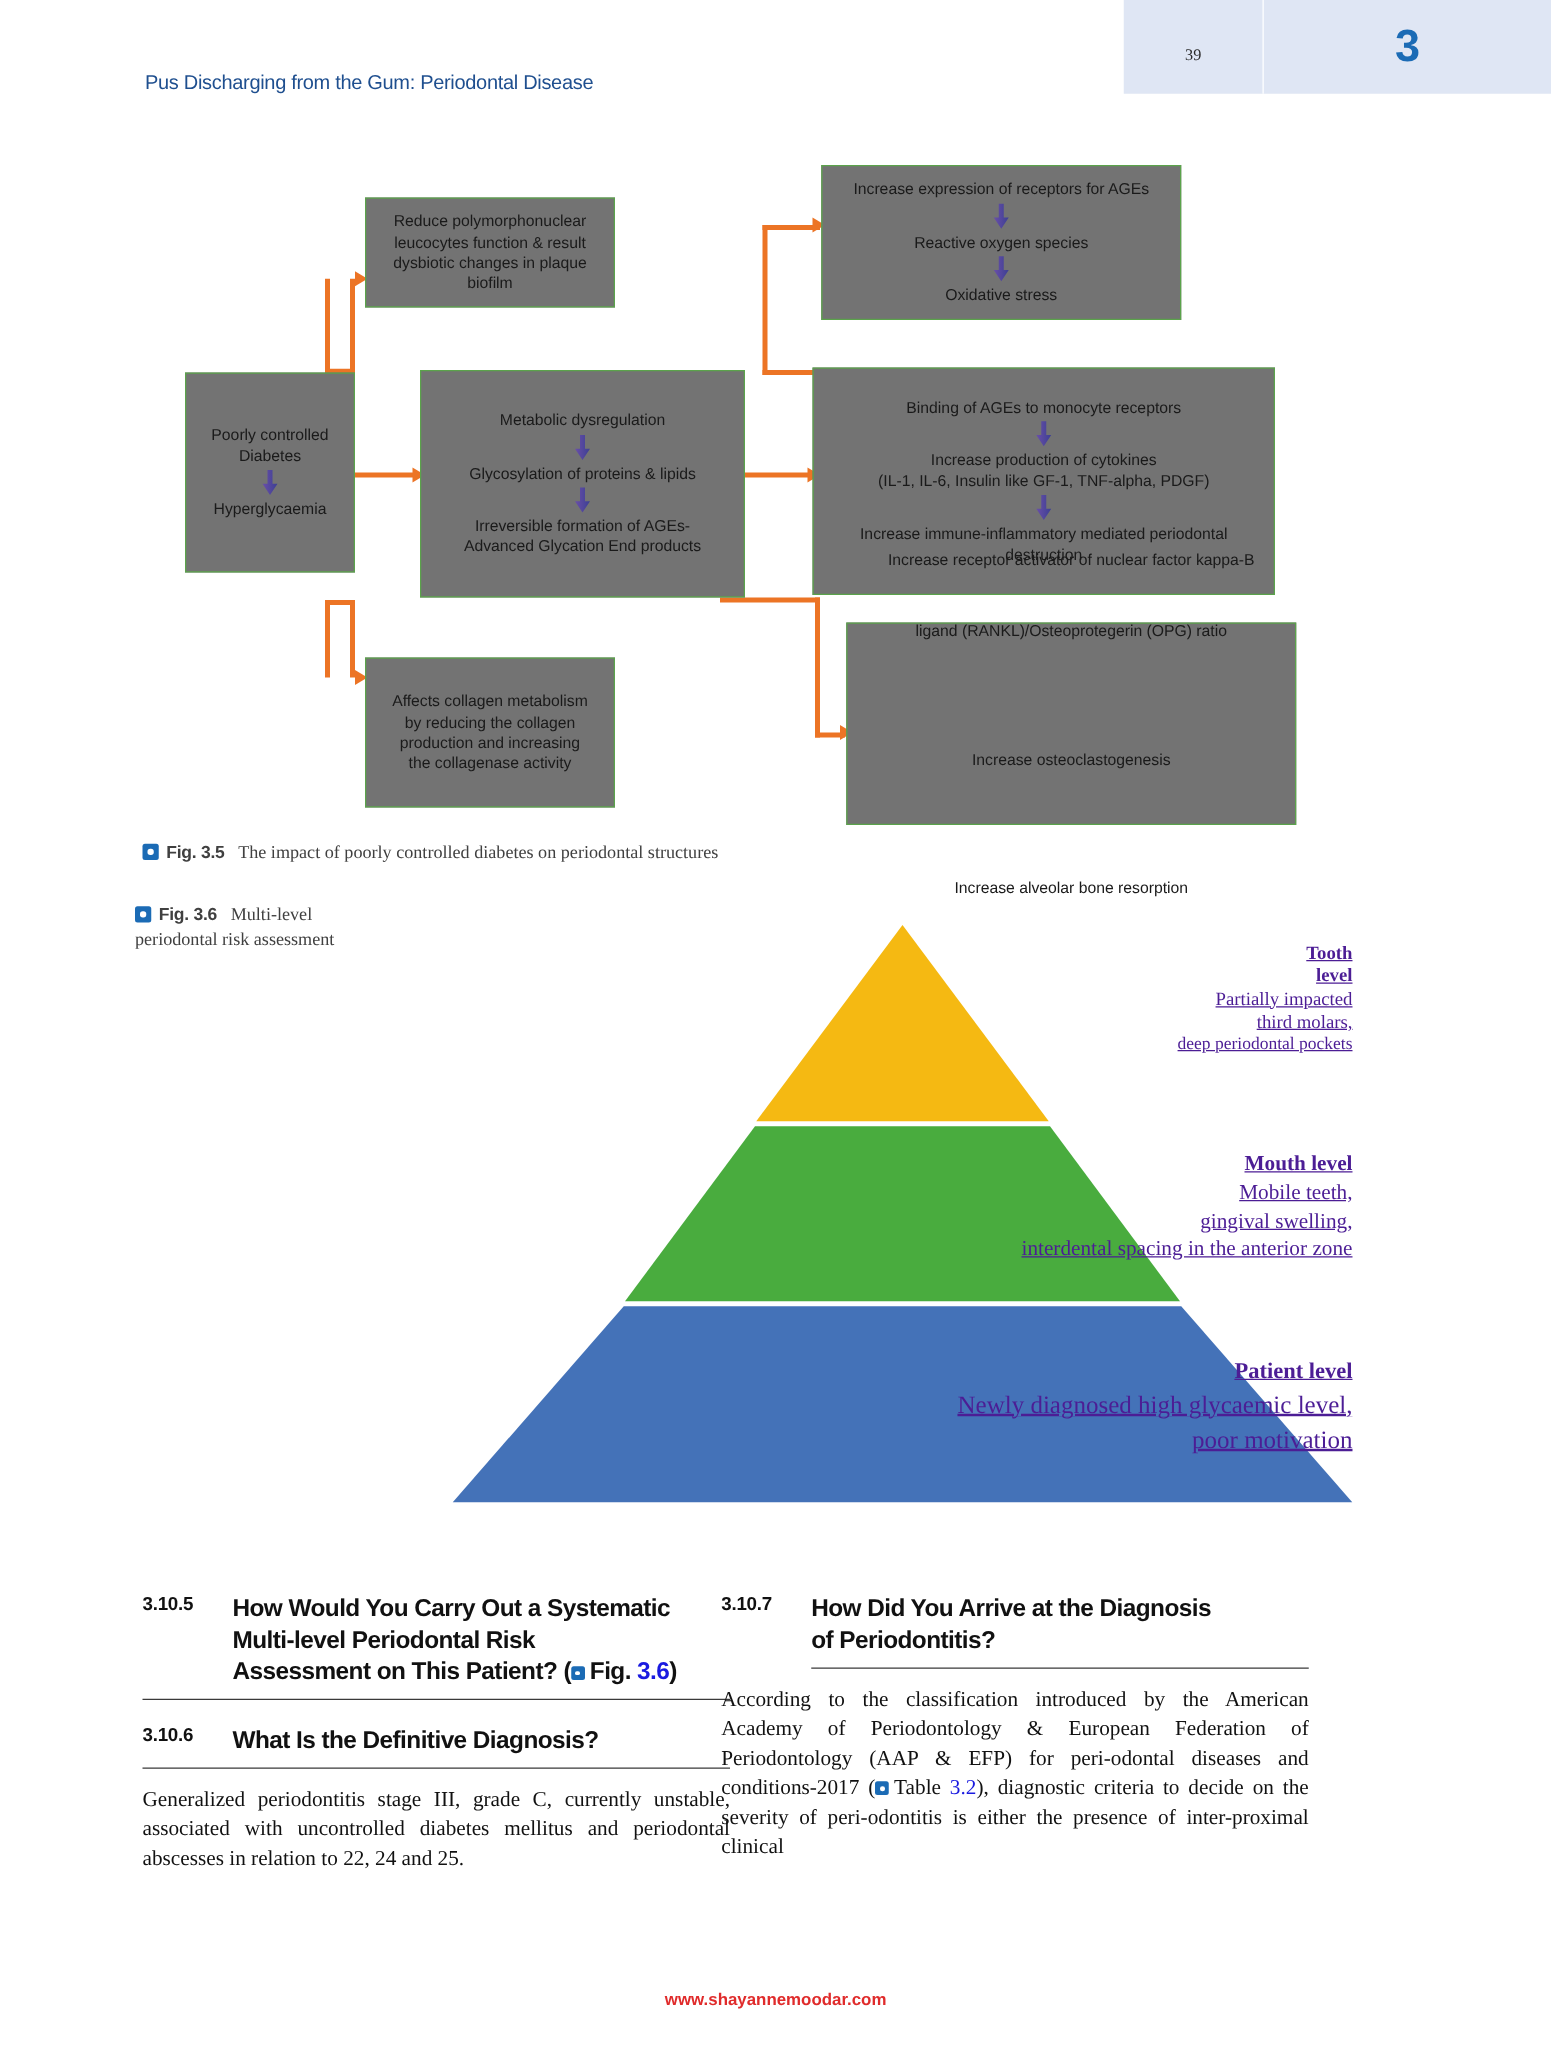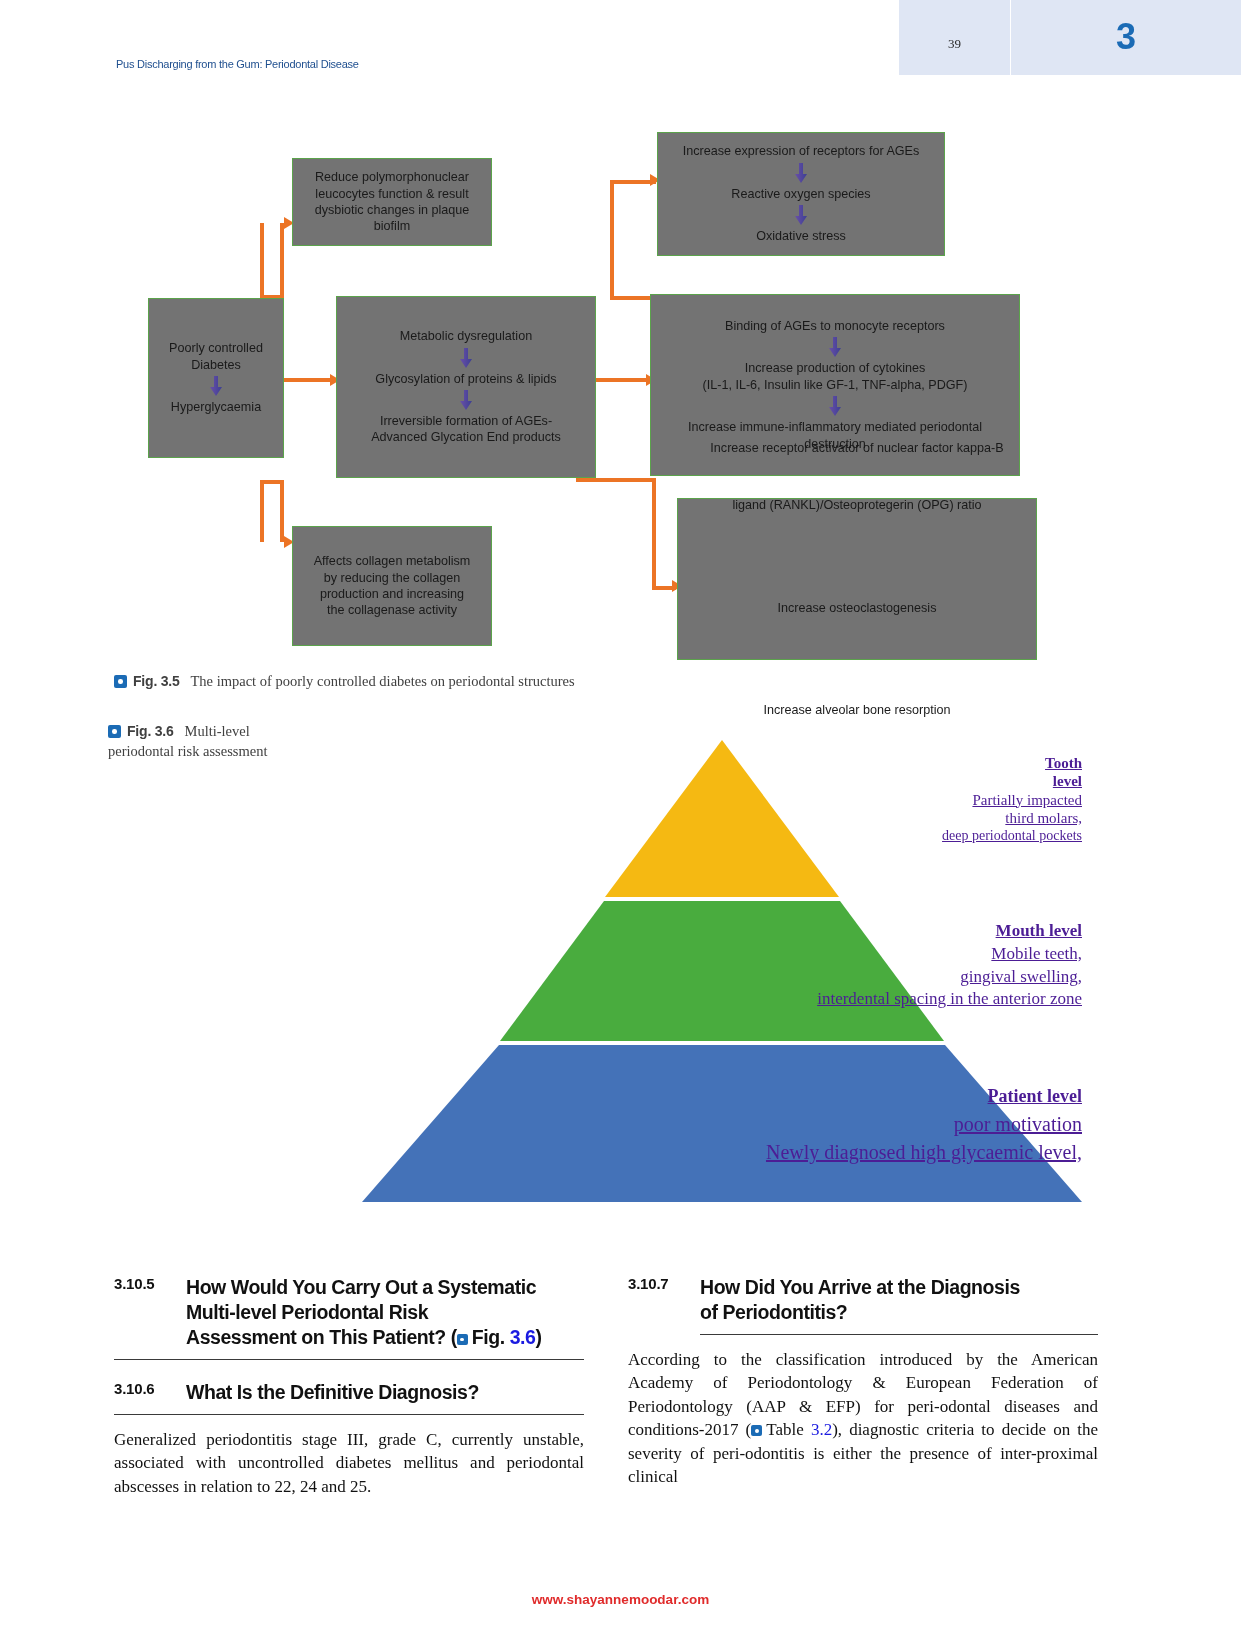--- a/index.html
+++ b/index.html
@@ -12,21 +12,21 @@
 
   
   .hdr-band{position:absolute;top:0;left:899px;width:342px;height:75px;background:#dfe6f4;}
   .hdr-divider{position:absolute;top:0;left:1010px;width:1px;height:75px;background:#ffffff;}
   .hdr-pagenum{position:absolute;top:36px;left:899px;width:111px;text-align:center;
     font-family:"Liberation Serif",serif;font-size:13px;color:#2a2a2a;}
   .hdr-chapnum{position:absolute;top:16px;left:1010px;width:231px;text-align:center;
     font-family:"Liberation Sans",sans-serif;font-weight:bold;font-size:36px;color:#1b6bb5;
     letter-spacing:-1px;}
   .running-head{position:absolute;top:58px;left:116px;font-family:"Liberation Sans",sans-serif;
-    font-size:11px;color:#1f4f8f;letter-spacing:-0.25px;white-space:nowrap;}
+    font-size:16px;color:#1f4f8f;letter-spacing:-0.25px;white-space:nowrap;}
 
   
   .fig35{position:absolute;left:116px;top:110px;width:1010px;height:560px;}
   .fbox{position:absolute;border:1.6px solid #5ba34b;background:#737373;box-sizing:border-box;
     display:flex;flex-direction:column;align-items:center;justify-content:center;
     font-family:"Liberation Sans",sans-serif;font-size:12.6px;color:#1a1a1a;text-align:center;
     line-height:1.30;padding:4px 6px;}
   .fbox .ln{display:block;}
   .arw{display:block;width:14px;height:22px;margin:2px auto;}
 
@@ -48,21 +48,21 @@
   
   .pyr{position:absolute;left:362px;top:740px;width:720px;height:462px;}
   .pyr svg{position:absolute;left:0;top:0;}
   .pl{position:absolute;width:100%;text-align:right;color:#4c1d95;
       font-family:"Liberation Serif",serif;line-height:1.22;text-decoration:underline;}
   .pl .hd{font-weight:bold;}
 
   
   .col{position:absolute;width:470px;}
   .col-l{left:114px;top:1255px;}
-  .col-r{left:628px;top:1255px;}
+  .col-r{left:577px;top:1255px;}
   .sec{display:flex;align-items:flex-start;font-family:"Liberation Sans",sans-serif;margin-top:20px;}
   .sec .num{font-size:15px;font-weight:600;color:#111;width:72px;flex:0 0 72px;letter-spacing:-0.2px;}
   .sec .ttl{font-size:19.5px;font-weight:bold;color:#111;line-height:1.28;letter-spacing:-0.45px;}
   .rule{border-top:1px solid #3a3a3a;margin:9px 0 13px 0;}
   .para{font-family:"Liberation Serif",serif;font-size:17px;color:#111;line-height:1.38;
     text-align:justify;}
   .blue{color:#1a1ae0;}
 
   .footer{position:absolute;left:0;top:1592px;width:100%;text-align:center;
     font-family:"Liberation Sans",sans-serif;font-size:13.5px;font-weight:bold;color:#e02b2b;}
@@ -217,22 +217,22 @@
 
     <div class="pl" style="top:180px;font-size:17px;line-height:1.34;">
       <div class="hd">Mouth level</div>
       <div>Mobile teeth,</div>
       <div>gingival swelling,</div>
       <div>interdental spacing in the anterior zone</div>
     </div>
 
     <div class="pl" style="top:344px;font-size:20px;line-height:1.42;">
       <div class="hd" style="font-size:18px;">Patient level</div>
+      <div>Newly diagnosed high glycaemic level,</div>
       <div>poor motivation</div>
-      <div>Newly diagnosed high glycaemic level,</div>
     </div>
   </div>
 
   <div class="col col-l">
 
     <div class="sec">
       <div class="num">3.10.5</div>
       <div class="ttl">
         <span>How Would You Carry Out a Systematic</span><br>
         <span>Multi-level Periodontal Risk</span><br>

